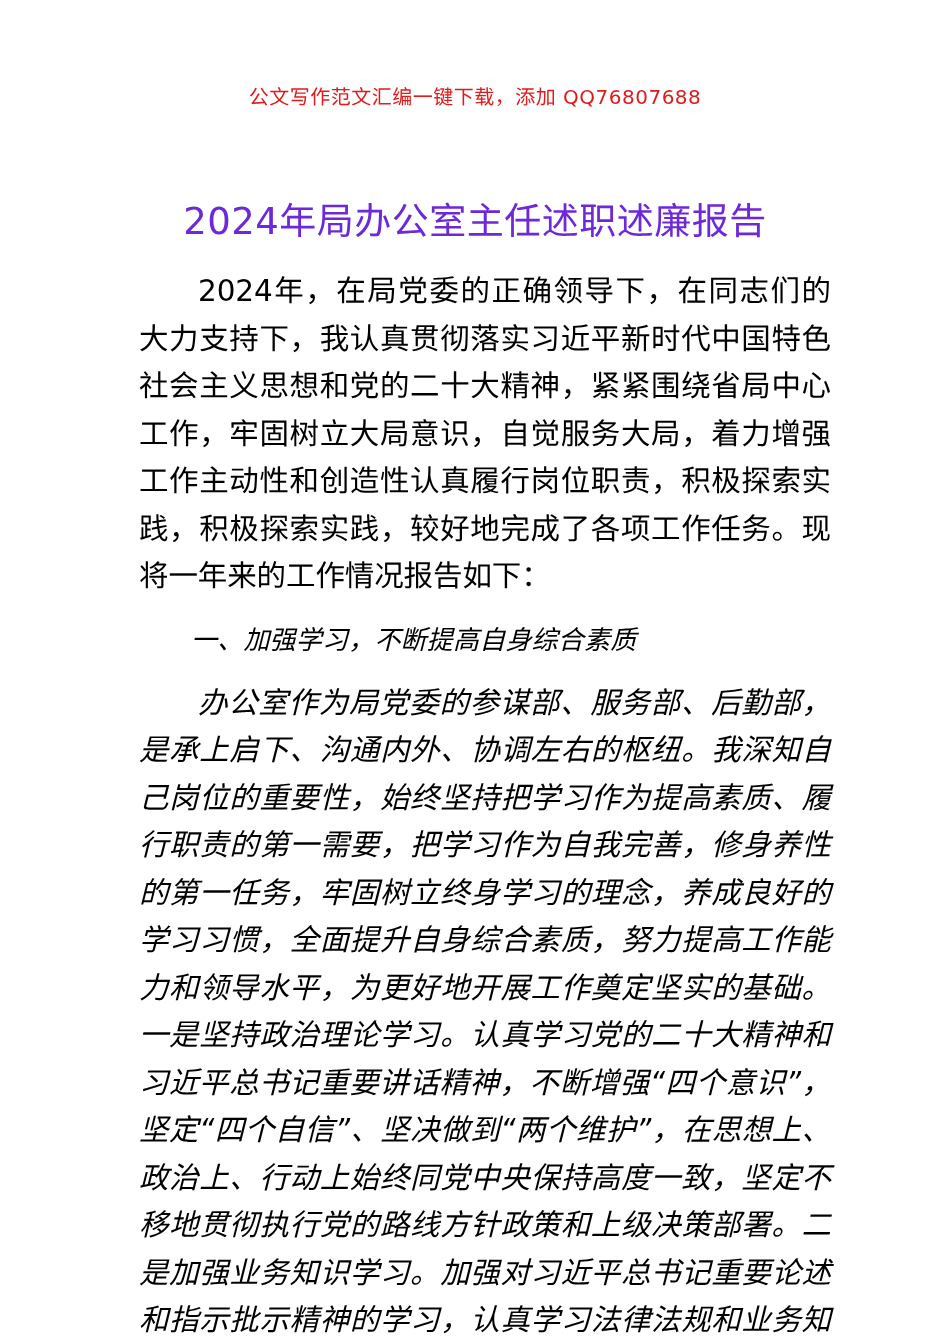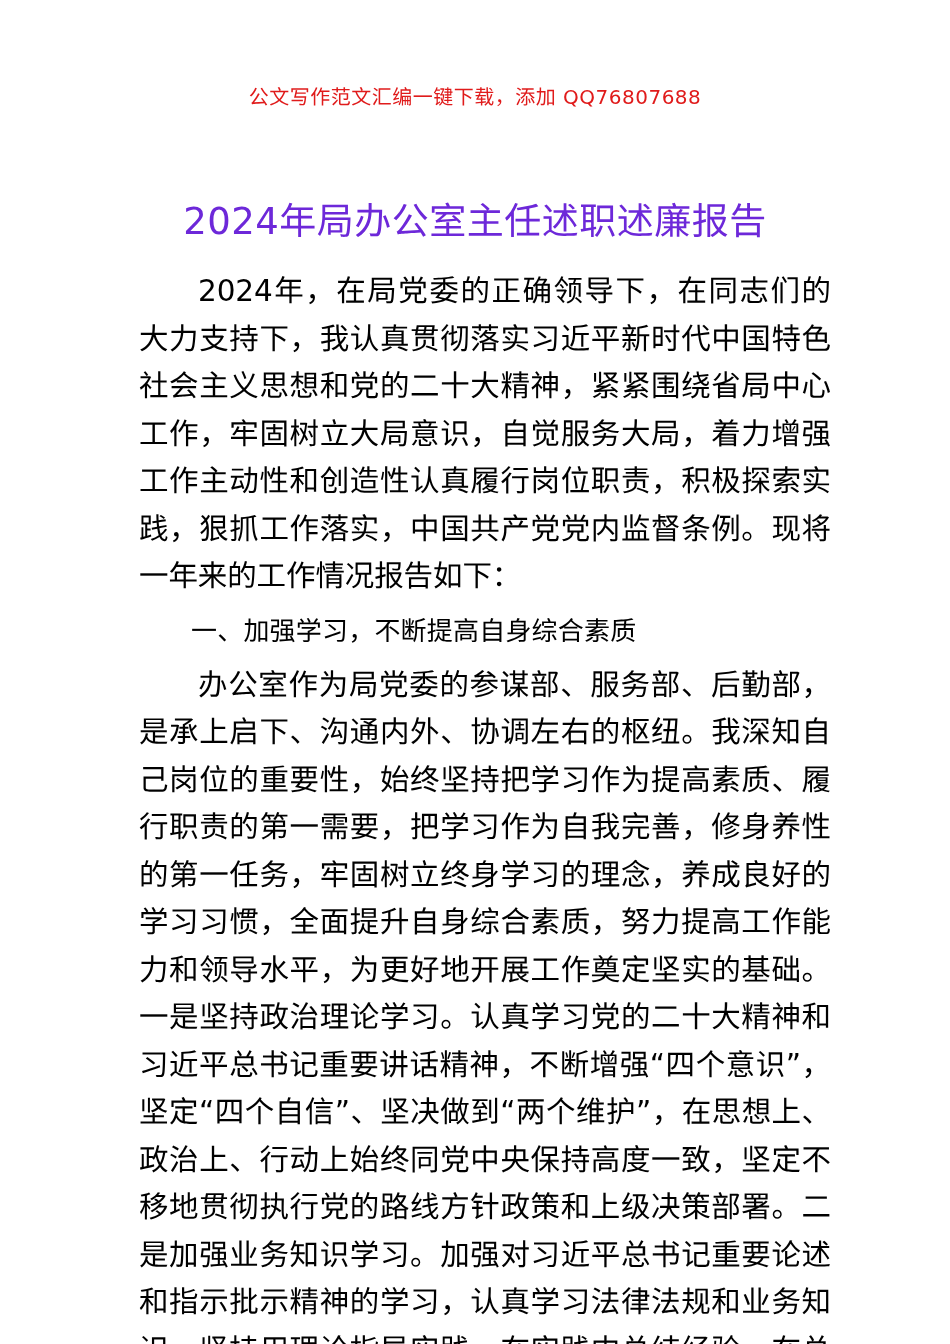--- a/index.html
+++ b/index.html
@@ -81,31 +81,32 @@
     word-break: break-all;
   }
 
   .para.heading-line {
     font-size: 26px;
     line-height: 45px;
     letter-spacing: 0.2px;
   }
 
   .para + .para {
-    margin-top: 8px;
+    margin-top: 17px;
+    font-style: italic;
   }
 </style>
 </head>
 <body>
 
 <div class="page">
 
   <div class="watermark">公文写作范文汇编一键下载，添加 QQ76807688</div>
 
   <h1 class="doc-title">2024年局办公室主任述职述廉报告</h1>
 
   <div class="body-block">
-    <p class="para">2024年，在局党委的正确领导下，在同志们的大力支持下，我认真贯彻落实习近平新时代中国特色社会主义思想和党的二十大精神，紧紧围绕省局中心工作，牢固树立大局意识，自觉服务大局，着力增强工作主动性和创造性认真履行岗位职责，积极探索实践，狠抓工作落实，中国共产党党内监督条例。现将一年来的工作情况报告如下：</p>
+    <p class="para">2024年，在局党委的正确领导下，在同志们的大力支持下，我认真贯彻落实习近平新时代中国特色社会主义思想和党的二十大精神，紧紧围绕省局中心工作，牢固树立大局意识，自觉服务大局，着力增强工作主动性和创造性认真履行岗位职责，积极探索实践，积极探索实践，较好地完成了各项工作任务。现将一年来的工作情况报告如下：</p>
     <p class="para heading-line">一、加强学习，不断提高自身综合素质</p>
     <p class="para">办公室作为局党委的参谋部、服务部、后勤部，是承上启下、沟通内外、协调左右的枢纽。我深知自己岗位的重要性，始终坚持把学习作为提高素质、履行职责的第一需要，把学习作为自我完善，修身养性的第一任务，牢固树立终身学习的理念，养成良好的学习习惯，全面提升自身综合素质，努力提高工作能力和领导水平，为更好地开展工作奠定坚实的基础。一是坚持政治理论学习。认真学习党的二十大精神和习近平总书记重要讲话精神，不断增强“四个意识”，坚定“四个自信”、坚决做到“两个维护”，在思想上、政治上、行动上始终同党中央保持高度一致，坚定不移地贯彻执行党的路线方针政策和上级决策部署。二是加强业务知识学习。加强对习近平总书记重要论述和指示批示精神的学习，认真学习法律法规和业务知识，坚持用理论指导实践，在实践中总结经验，在总结中提升水平，为领导决策提供科学依据。三是强化廉洁自律意识。自觉遵守中央八项规定和省委实施办法，认真学习《中国共产党廉洁自律准则》《中国共产党纪律处分条例》《中国共产党问责条例》《中国共产党党内监督条例》等党纪党规，做到心有所畏、言有所戒、行有所止，自觉抵制各种诱惑，不踩红线，不触高压线，始终保持清</p>
   </div>
 
 </div>
 
 </body></html>

